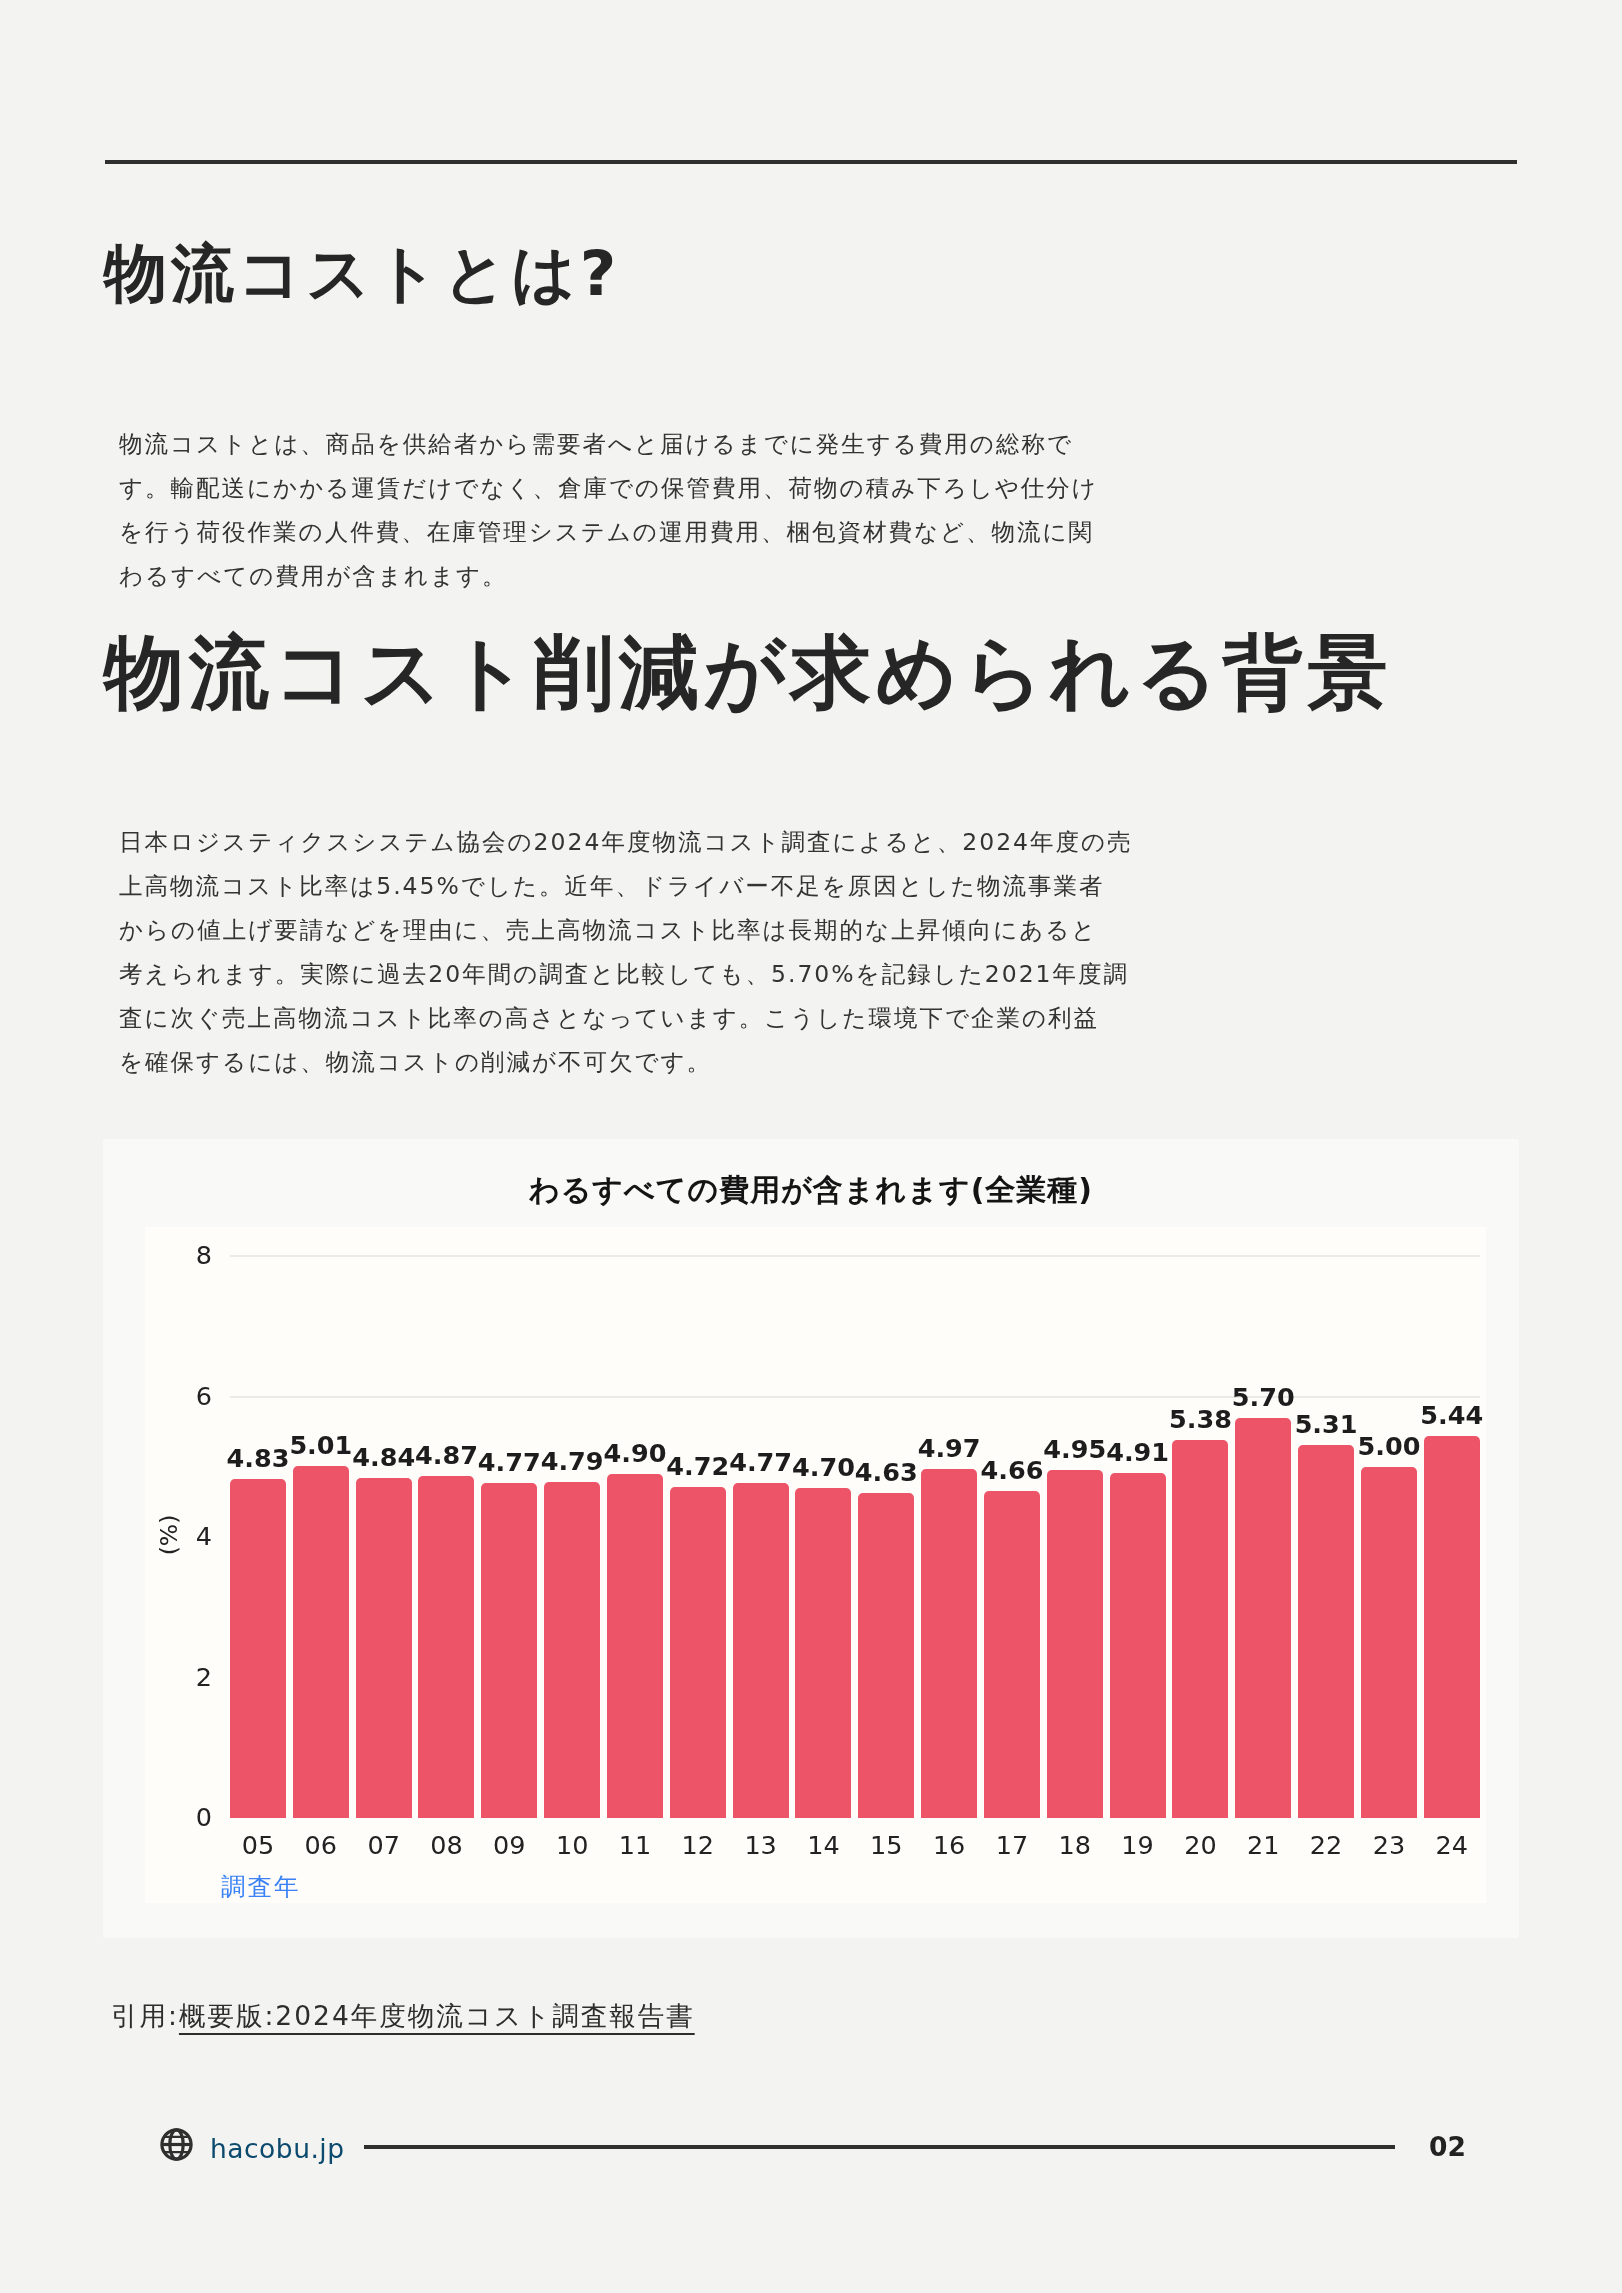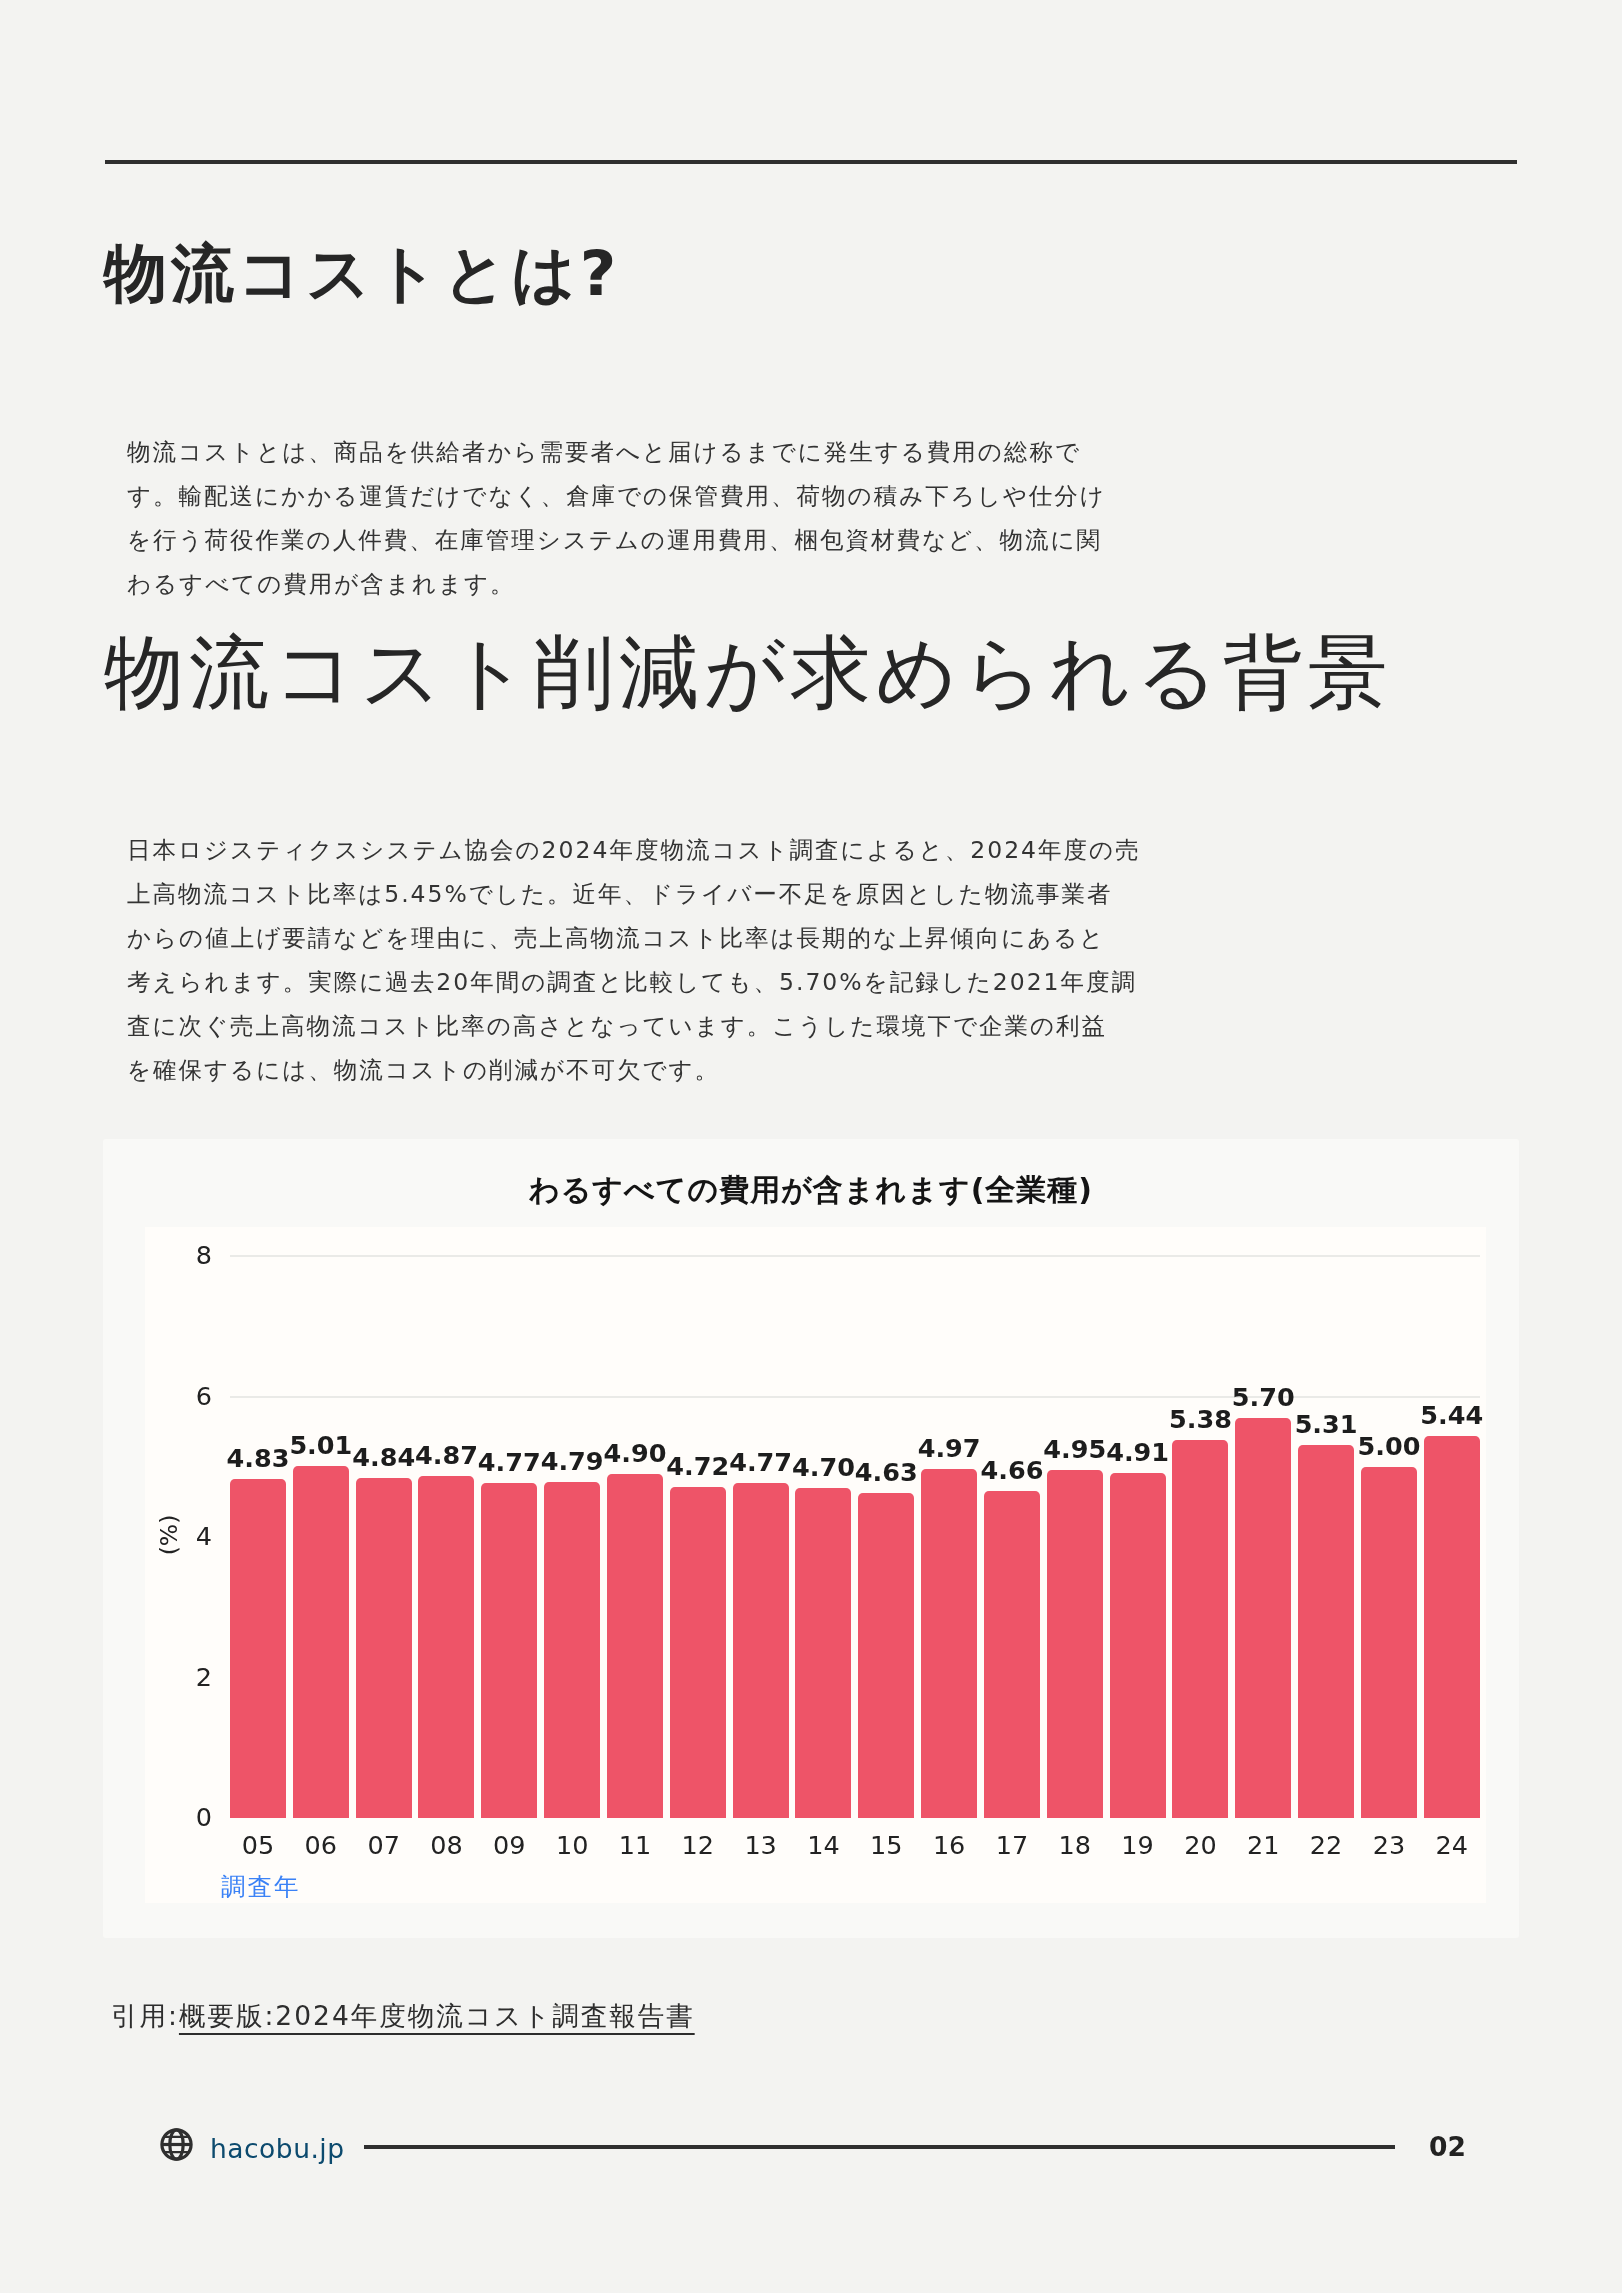--- a/index.html
+++ b/index.html
@@ -7,22 +7,22 @@
     position:relative;
     width:1622px;height:2294px;
     background:#f3f3f1;
     font-family:"DejaVu Sans","Liberation Sans",sans-serif;
     color:#2f2f2f;
     overflow:hidden;
     padding-left:22px;
   }
   .rule-top{position:absolute;left:105px;top:160px;width:1412px;height:3.9px;background:#2f2f2f;}
   h1.h1{position:absolute;left:104px;top:233px;margin:0;font-size:63px;font-weight:900;color:#262626;letter-spacing:3.9px;line-height:1.3;}
-  h1.h2{position:absolute;left:104px;top:623px;margin:0;font-size:80px;font-weight:400;color:#262626;letter-spacing:4.9px;line-height:1.25;}
-  p.body{position:absolute;left:111px;margin:16px;font-size:23.5px;line-height:44px;letter-spacing:2px;color:#333;white-space:pre-line;width:1402px;}
+  h1.h2{position:absolute;left:104px;top:623px;margin:0;font-size:80px;font-weight:700;color:#262626;letter-spacing:4.9px;line-height:1.25;}
+  p.body{position:absolute;left:111px;margin:8px;font-size:23.5px;line-height:44px;letter-spacing:2px;color:#333;white-space:pre-line;width:1402px;}
   p.p1{top:414px;}
   p.p2{top:812px;}
 
   
   .chart-panel{position:absolute;left:103px;top:1139px;width:1416px;height:799px;background:#f9f9f7;border-radius:2.9px;}
   .chart-title{position:absolute;top:31px;left:0;width:100%;text-align:center;font-size:30px;font-weight:700;color:#141414;letter-spacing:1px;}
   .chart-card{position:absolute;left:42px;top:88px;width:1341px;height:676px;background:#fffdfa;}
   .ylabel{position:absolute;left:3.9px;top:294px;font-size:23.5px;color:#222;transform:rotate(-90deg);transform-origin:center;}
   .yticks{position:absolute;left:0;top:29px;width:67px;height:562px;}
   .ytick{position:absolute;right:0;width:100%;text-align:right;font-size:25.5px;color:#222;}

